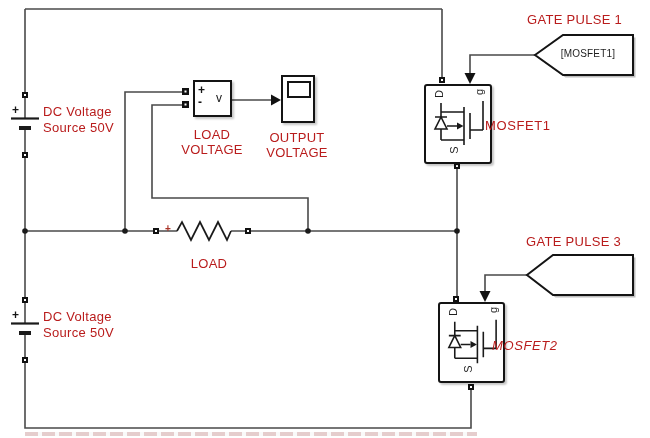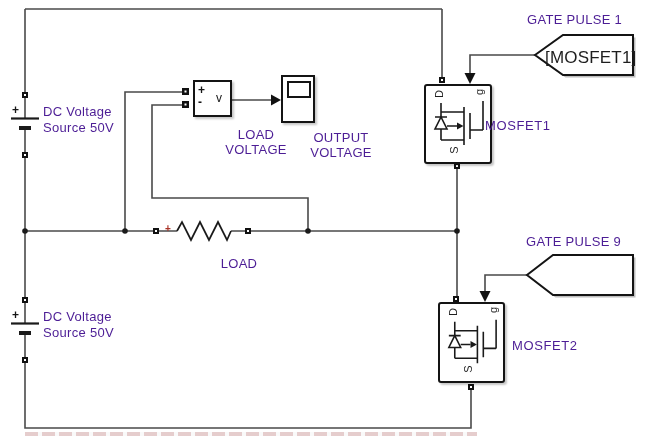--- a/index.html
+++ b/index.html
@@ -1,31 +1,31 @@
 <!DOCTYPE html>
 <html><head>
 <meta charset="utf-8">
 <style>
   html,body{margin:0;padding:0;background:#fff;}
   #canvas{
     position:relative;width:650px;height:438px;background:#ffffff;
     font-family:"Liberation Sans",sans-serif;color:#2f2f2f;overflow:hidden;
   }
   .abs{position:absolute;}
-  .lbl{position:absolute;font-size:13px;line-height:15px;color:#4c1d95;letter-spacing:.3px;}
-  .ctr{text-align:center;margin-left:44px;}
+  .lbl{position:absolute;font-size:13px;line-height:15px;color:#b91c1c;letter-spacing:.3px;}
+  .ctr{text-align:center;}
   .blk{position:absolute;background:#fff;border:2px solid #141414;box-shadow:2px 2px 2px rgba(0,0,0,.22);}
   .rot{position:absolute;font-size:11px;color:#1e1e1e;transform:rotate(-90deg);}
   svg{display:block;}
   #wires{position:absolute;left:0;top:0;}
   .vm-sign{position:absolute;font-size:12px;font-weight:bold;color:#161616;line-height:12px;}
   .vm-v{position:absolute;font-size:12px;color:#161616;line-height:12px;}
   .batt-plus{position:absolute;font-size:12px;font-weight:bold;color:#161616;}
   .red-plus{position:absolute;font-size:10px;font-weight:bold;color:#a93226;}
-  .tag-text{position:absolute;font-size:17px;color:#1e1e1e;text-align:center;letter-spacing:.2px;}
+  .tag-text{position:absolute;font-size:10px;color:#1e1e1e;text-align:center;letter-spacing:.2px;}
   #caption-artifact{
     position:absolute;left:25px;top:432px;width:452px;height:4px;opacity:.55;
     background:repeating-linear-gradient(90deg,rgba(187,125,125,.7) 0 13px,rgba(215,215,215,.25) 13px 17px);
     filter:blur(.6px);
   }
 </style>
 </head>
 <body>
 
 <div id="canvas">
@@ -148,23 +148,23 @@
     </svg>
   </div>
 
   <span class="batt-plus" style="left:12px;top:103px;">+</span>
   <span class="batt-plus" style="left:12px;top:308px;">+</span>
   <span class="red-plus" style="left:165px;top:223px;">+</span>
 
   <div class="tag-text" style="left:545px;top:48px;width:86px;">[MOSFET1]</div>
 
   <div class="lbl" style="left:527px;top:12px;width:115px;">GATE PULSE 1</div>
-  <div class="lbl" style="left:526px;top:234px;width:115px;">GATE PULSE 9</div>
+  <div class="lbl" style="left:526px;top:234px;width:115px;">GATE PULSE 3</div>
   <div class="lbl" style="left:485px;top:118px;letter-spacing:.6px;">MOSFET1</div>
-  <div class="lbl" style="left:512px;top:338px;letter-spacing:.6px;">MOSFET2</div>
+  <div class="lbl" style="left:492px;top:338px;letter-spacing:.6px;font-style:italic;">MOSFET2</div>
   <div class="lbl" style="left:43px;top:104px;width:78px;line-height:16px;">DC Voltage Source 50V</div>
   <div class="lbl" style="left:43px;top:309px;width:78px;line-height:16px;">DC Voltage Source 50V</div>
-  <div class="lbl ctr" style="left:164px;top:256px;width:62px;">LOAD</div>
+  <div class="lbl ctr" style="left:178px;top:256px;width:62px;">LOAD</div>
   <div class="lbl ctr" style="left:175px;top:127px;width:74px;">LOAD VOLTAGE</div>
   <div class="lbl ctr" style="left:260px;top:130px;width:74px;text-align:center;">OUTPUT VOLTAGE</div>
 
   <div id="caption-artifact"></div>
 </div>
 
 </body></html>

